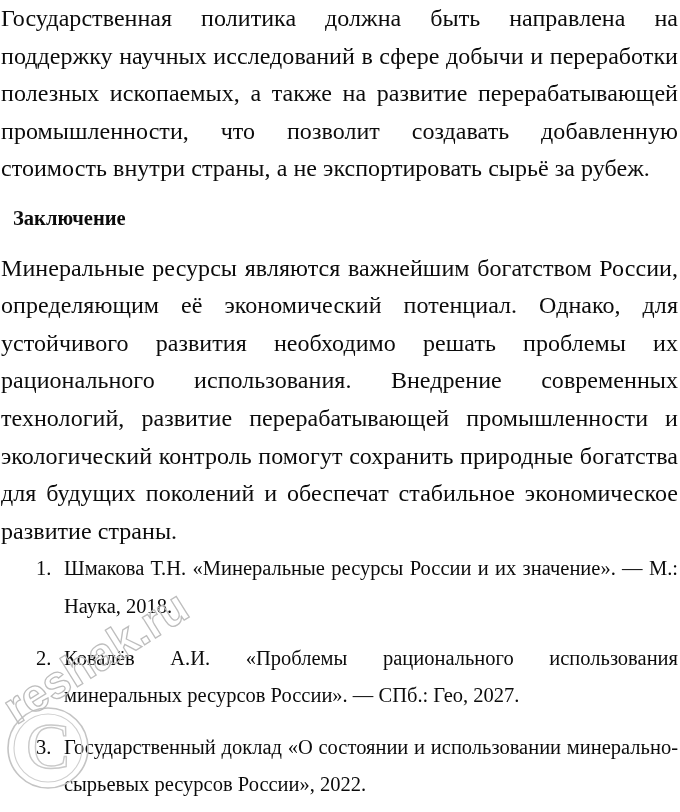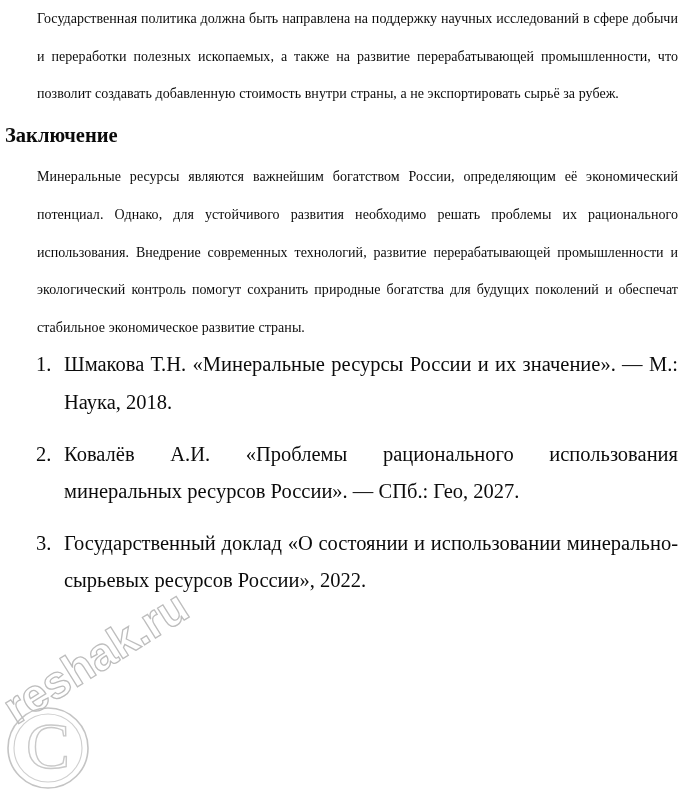--- a/index.html
+++ b/index.html
@@ -38,32 +38,31 @@
   .watermark svg { display: block; overflow: visible; }
 
   
   .flow {
     position: relative;
     z-index: 1;
     padding: 0 2px 0 1px;
   }
   p.para {
     margin: 0;
-    font-size: 14px;
+    font-size: 24px;
     line-height: 37.6px;
     text-align: justify;
     text-justify: inter-word;
     letter-spacing: 0.05px;
-    padding-left: 36px;
   }
   p.para.last-free {
     text-align-last: left;
   }
   h2.heading {
-    margin: 4px;
+    margin: 12px;
     font-size: 20.5px;
     line-height: 37.6px;
     font-weight: bold;
     text-align: left;
   }
   .gap-top-18 { margin-top: 17px; }
   .gap-top-14 { margin-top: 14px; }
 
   
   ol.srclist {

